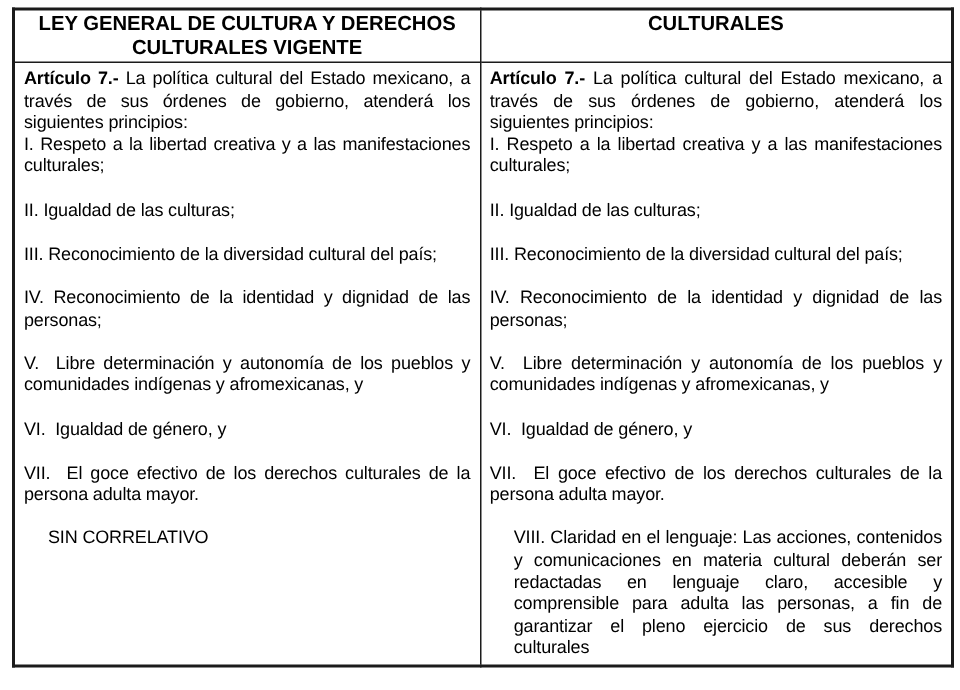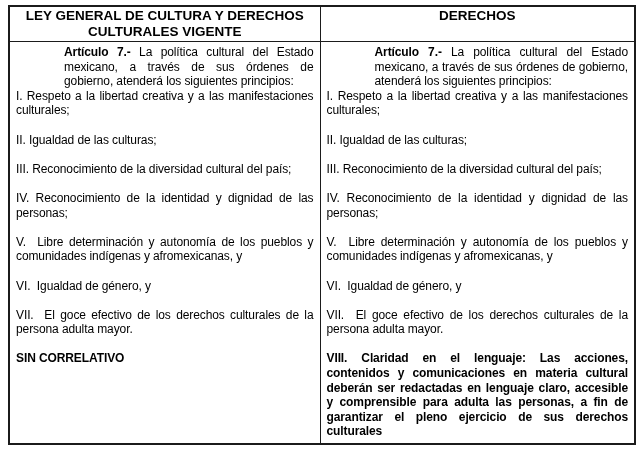--- a/index.html
+++ b/index.html
@@ -47,45 +47,45 @@
     font-size: 12px;
     line-height: 14.6px;
     letter-spacing: -0.1px;
     text-align: justify;
   }
   td p {
     margin: 0 0 14.6px 0;
   }
   td p.tight {
     margin-bottom: 0;
-    margin-left: 48px;
   }
   td p.bold-para {
-    font-weight: bold;
+    font-weight: normal;
+    margin-left: 16px;
   }
   td p:last-child {
     margin-bottom: 0;
   }
   b.lead {
     font-weight: bold;
   }
 </style>
 </head>
 <body>
 
 <div class="page">
   <table class="cmp">
     <colgroup>
       <col style="width:311px">
       <col style="width:315px">
     </colgroup>
     <thead>
       <tr>
         <th>LEY GENERAL DE CULTURA Y DERECHOS CULTURALES VIGENTE</th>
-        <th>DERECHOS</th>
+        <th>CULTURALES</th>
       </tr>
     </thead>
     <tbody>
       <tr>
 
         <td>
           <p class="tight"><b class="lead">Artículo 7.-</b><span> La política cultural del Estado mexicano, a través de sus órdenes de gobierno, atenderá los siguientes principios:</span></p>
           <p>I. Respeto a la libertad creativa y a las manifestaciones culturales;</p>
           <p>II. Igualdad de las culturas;</p>
           <p>III. Reconocimiento de la diversidad cultural del país;</p>

